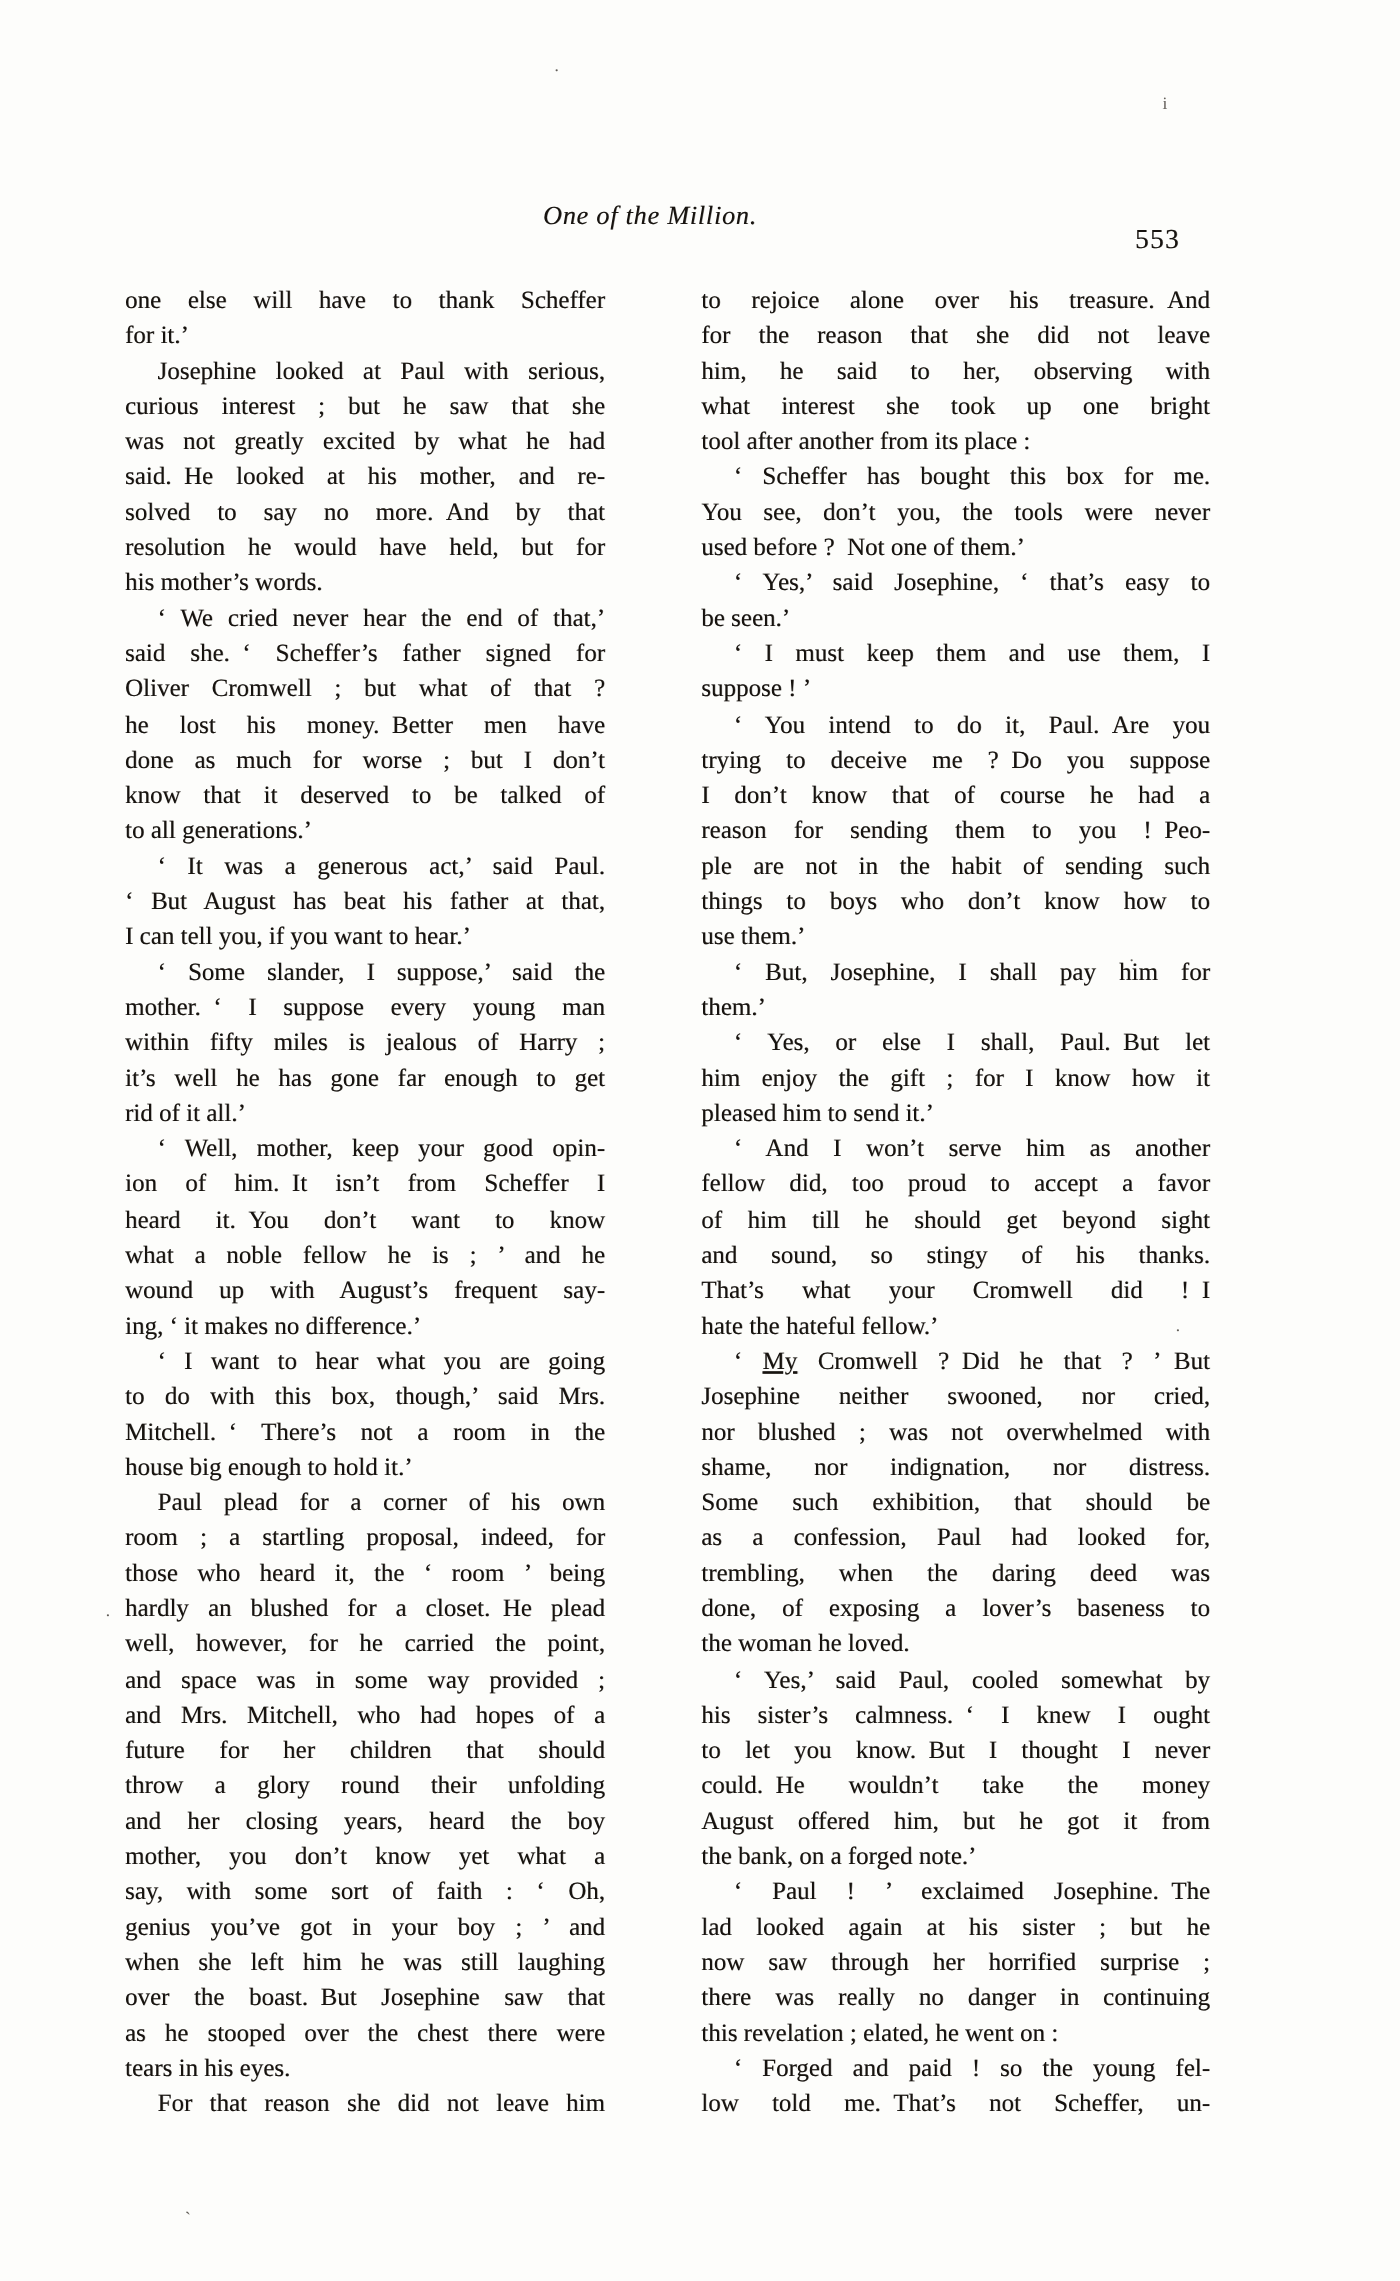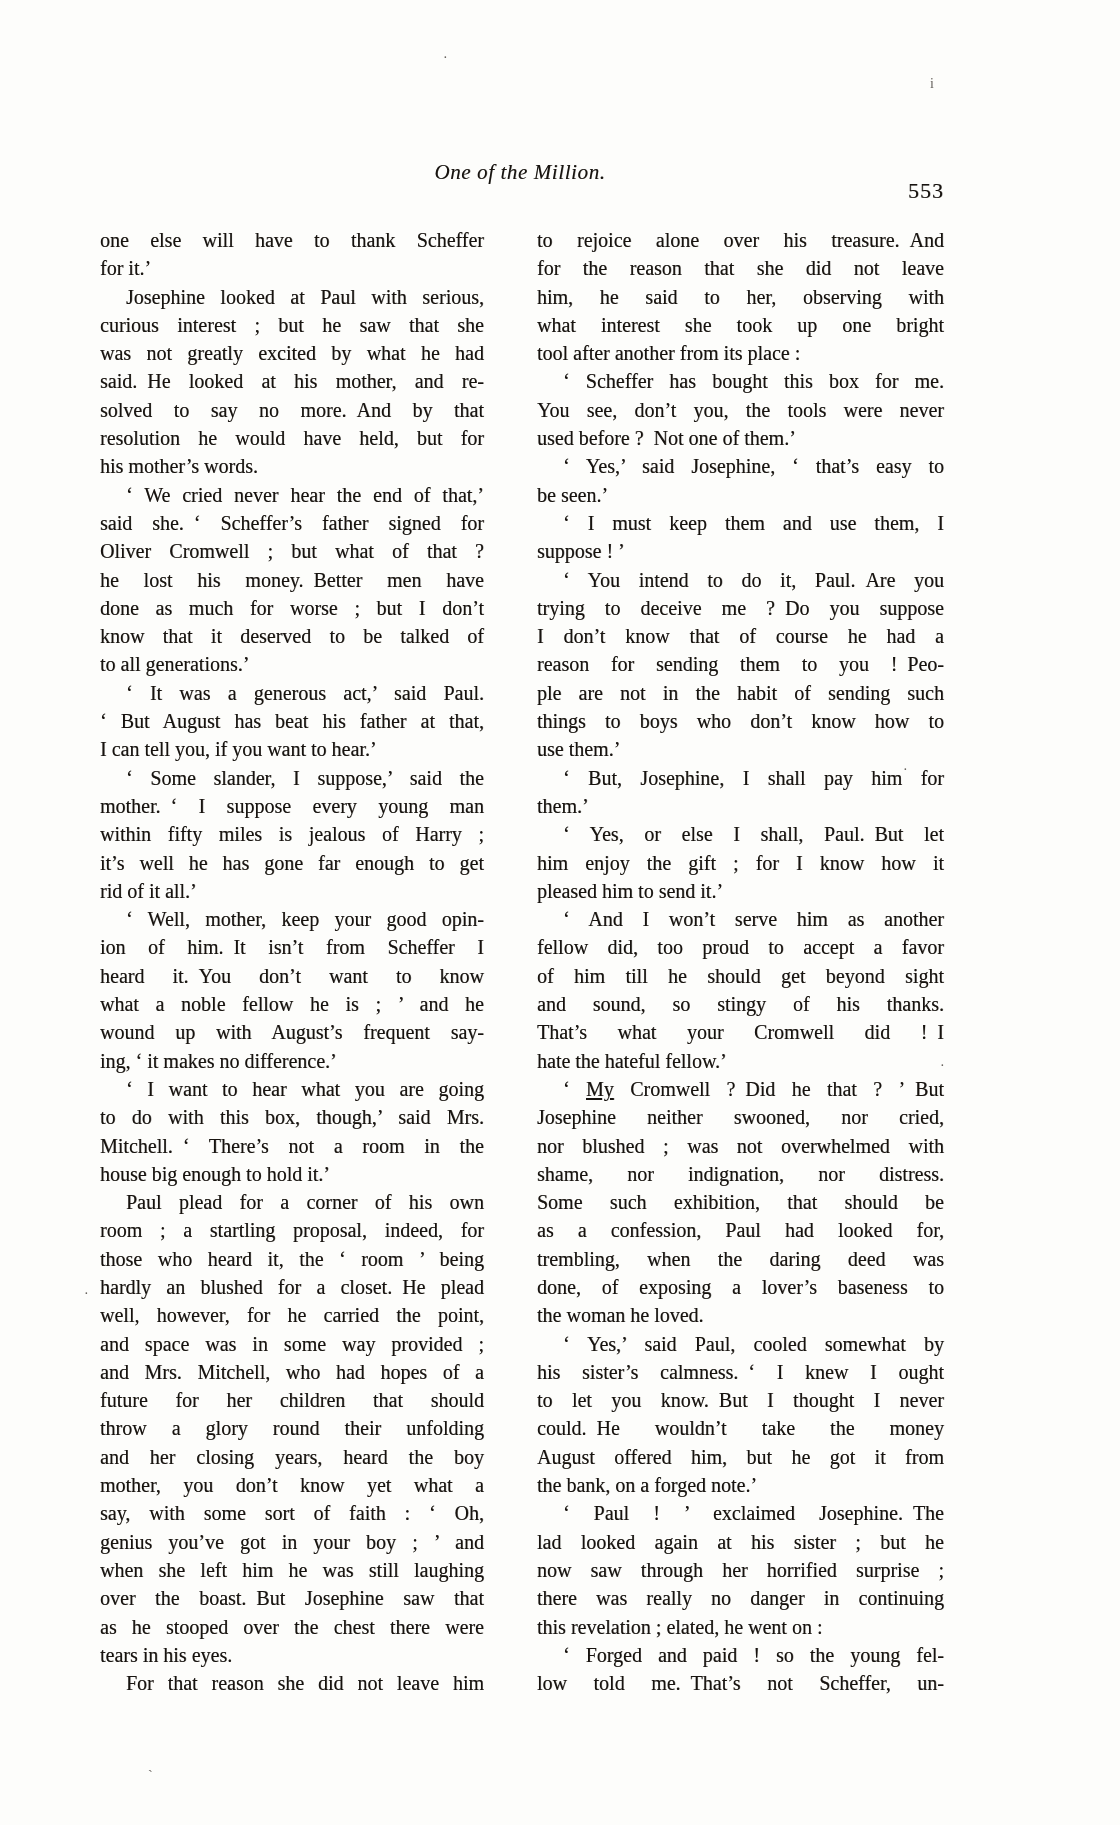--- a/index.html
+++ b/index.html
@@ -19,25 +19,25 @@
     letter-spacing:.6px;
     text-shadow:.4px 0 0 rgba(23,19,16,.45);
   }
   .pagenum{
     position:absolute;left:808px;top:18px;width:60px;
     font-size:22px;letter-spacing:1px;
     text-shadow:.4px 0 0 rgba(23,19,16,.45);
   }
   .columns{
     position:absolute;left:100px;top:226px;
-    display:flex;gap:53px;
+    display:flex;gap:39px;
   }
   .col{font-size:20px;line-height:28.3px;}
   .col-left{width:384px;}
-  .col-right{width:407px;}
+  .col-right{width:407px;margin-left:38px;}
   .line{
     text-align:justify;
     text-align-last:justify;
     text-shadow:.4px 0 0 rgba(23,19,16,.5);
   }
   .line.pe{text-align-last:left;}
   .line.in{text-indent:26px;}
   .ul{text-decoration:underline;text-underline-offset:2px;}
   .artifact{
     position:absolute;

